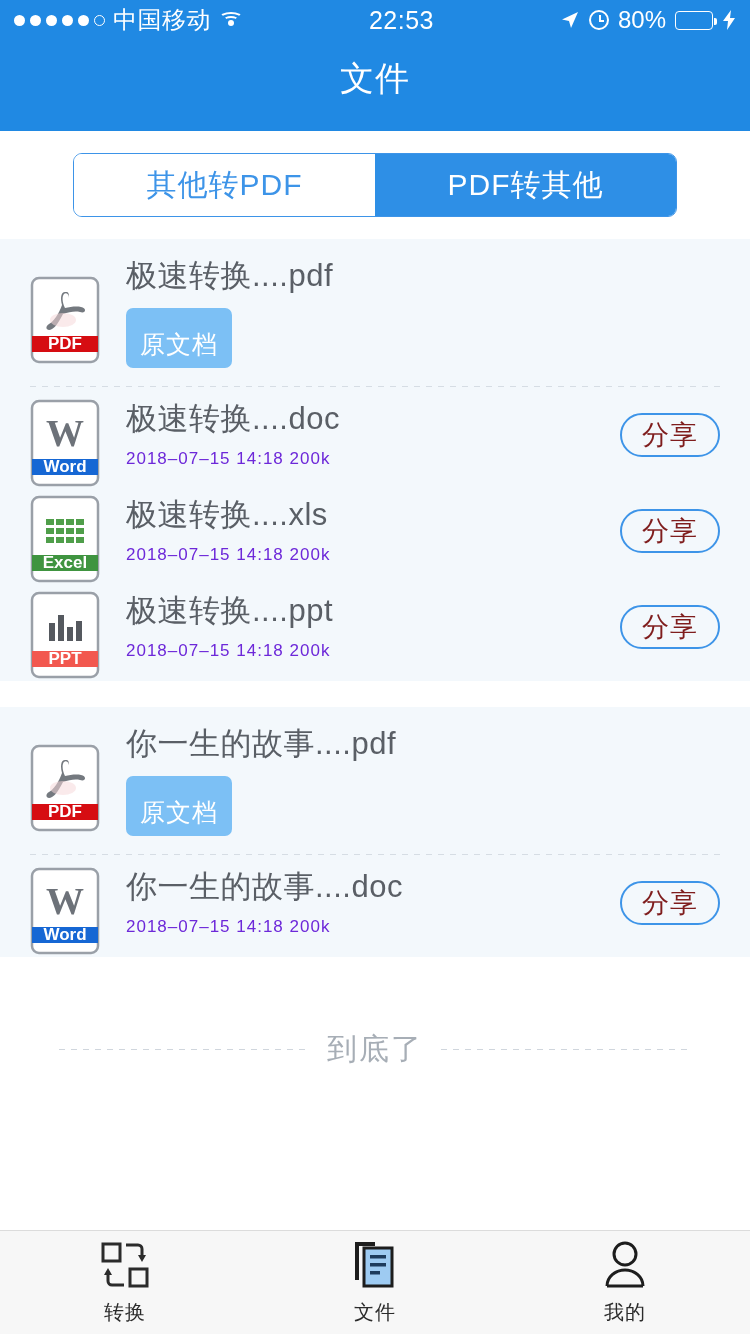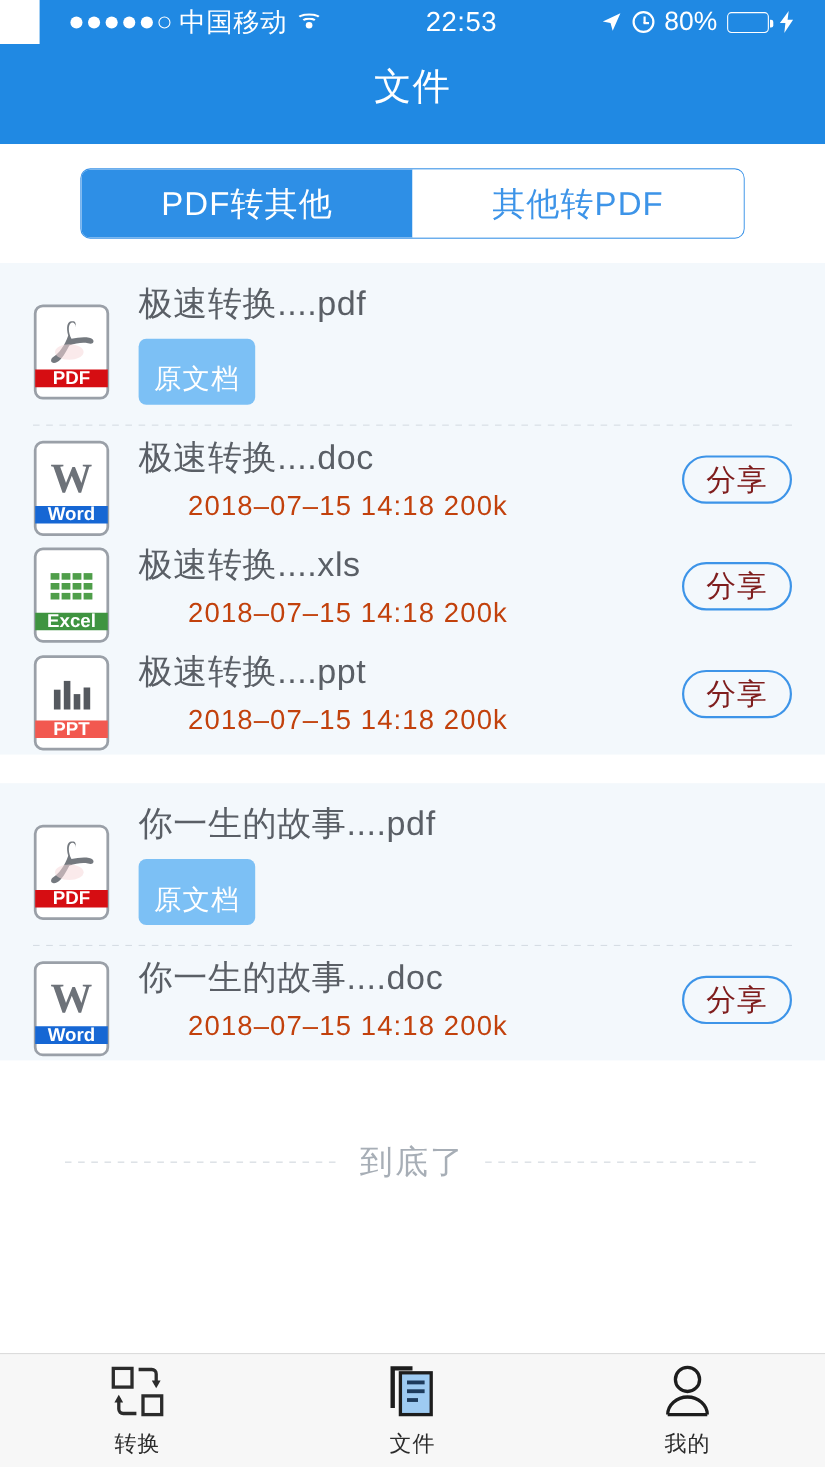--- a/index.html
+++ b/index.html
@@ -8,22 +8,22 @@
     font-family:"Liberation Sans","DejaVu Sans",sans-serif;
     background:#ffffff;
     overflow:hidden;
     -webkit-font-smoothing:antialiased;
   }
   #app { position:relative; width:750px; height:1334px; display:flex; flex-direction:column; }
 
   
   .statusbar {
     height:40px; background:#2089e3; color:#fff;
-    display:flex; align-items:center; padding:0 28px;
-    font-size:24px; flex:none;margin-left:36px;
+    display:flex; align-items:center; padding:0 14px;
+    font-size:24px; flex:none;
   }
   .sb-left { display:flex; align-items:center; gap:8px; }
   .dots { display:flex; align-items:center; gap:5px; }
   .dot { width:11px; height:11px; border-radius:50%; background:#fff; }
   .dot.hollow { background:transparent; border:1.6px solid #fff; }
   .carrier { font-size:24px; letter-spacing:.5px; }
   .wifi { width:24px; height:18px; position:relative; display:inline-block; }
   .wifi i { position:absolute; left:50%; transform:translateX(-50%);
             border:2px solid #fff; border-bottom-color:transparent;
             border-left-color:transparent; border-right-color:transparent;
@@ -66,21 +66,21 @@
   .content { flex:1; background:#fff; overflow:hidden; position:relative; }
   .group { background:#f3f8fc; padding:0 0 6px 0; }
   .group + .group { margin-top:26px; }
 
   .row { display:flex; align-items:center; padding:18px 30px; min-height:100px; }
   .row.compact { padding-top:10px; padding-bottom:10px; min-height:96px; }
   .ficon { width:70px; height:72px; flex:none; margin-right:26px; }
   .rtext { flex:1; min-width:0; }
   .fname { font-size:31px; color:#5a5f66; line-height:1.25; white-space:nowrap;
            overflow:hidden; text-overflow:ellipsis; letter-spacing:.5px; }
-  .fmeta { font-size:25px; color:#c2410c; margin-top:10px; letter-spacing:1px;margin-left:45px; }
+  .fmeta { font-size:17px; color:#6d28d9; margin-top:10px; letter-spacing:1px; }
   .badge { display:inline-block; background:#7cc0f5; color:#fff; font-size:25px;
            border-radius:7px; padding:20px 14px 7px; margin-top:12px; letter-spacing:1px; }
   .share { flex:none; width:100px; height:44px; border:2px solid #3d94e8;
            border-radius:24px; color:#7f1d1d; font-size:27px;
            display:flex; align-items:center; justify-content:center; letter-spacing:1px;
            background:transparent; }
   .divider { height:1px; margin:0 30px;
              background-image:linear-gradient(to right,#d6dde4 0 6px,transparent 6px 12px);
              background-size:12px 1px; background-repeat:repeat-x; }
 
@@ -137,22 +137,22 @@
       </svg>
     </div>
   </div>
 
   <div class="navbar">
     <div class="nav-title">文件</div>
   </div>
 
   <div class="segwrap">
     <div class="segmented">
+      <div class="seg inactive">其他转PDF</div>
       <div class="seg active">PDF转其他</div>
-      <div class="seg inactive">其他转PDF</div>
     </div>
   </div>
 
   <div class="content" id="content">
       <div class="group">
         <div class="row">
       <span class="ficon"><svg viewBox="0 0 70 88" width="70" height="88">
       <rect x="2" y="2" width="66" height="84" rx="7" fill="#fff" stroke="#9aa0a8" stroke-width="2.5"></rect>
       <path d="M35 16 c-4 0 -5 6 -3 13 c-3 9 -9 17 -13 19 c-5 3 -2 8 3 5 c4 -2 8 -9 11 -15
                       c6 -2 12 -3 17 -2 c6 2 7 -4 1 -5 c-5 -1 -11 0 -16 1 c-3 -6 -3 -12 -1 -14 c2 -2 5 0 5 4

